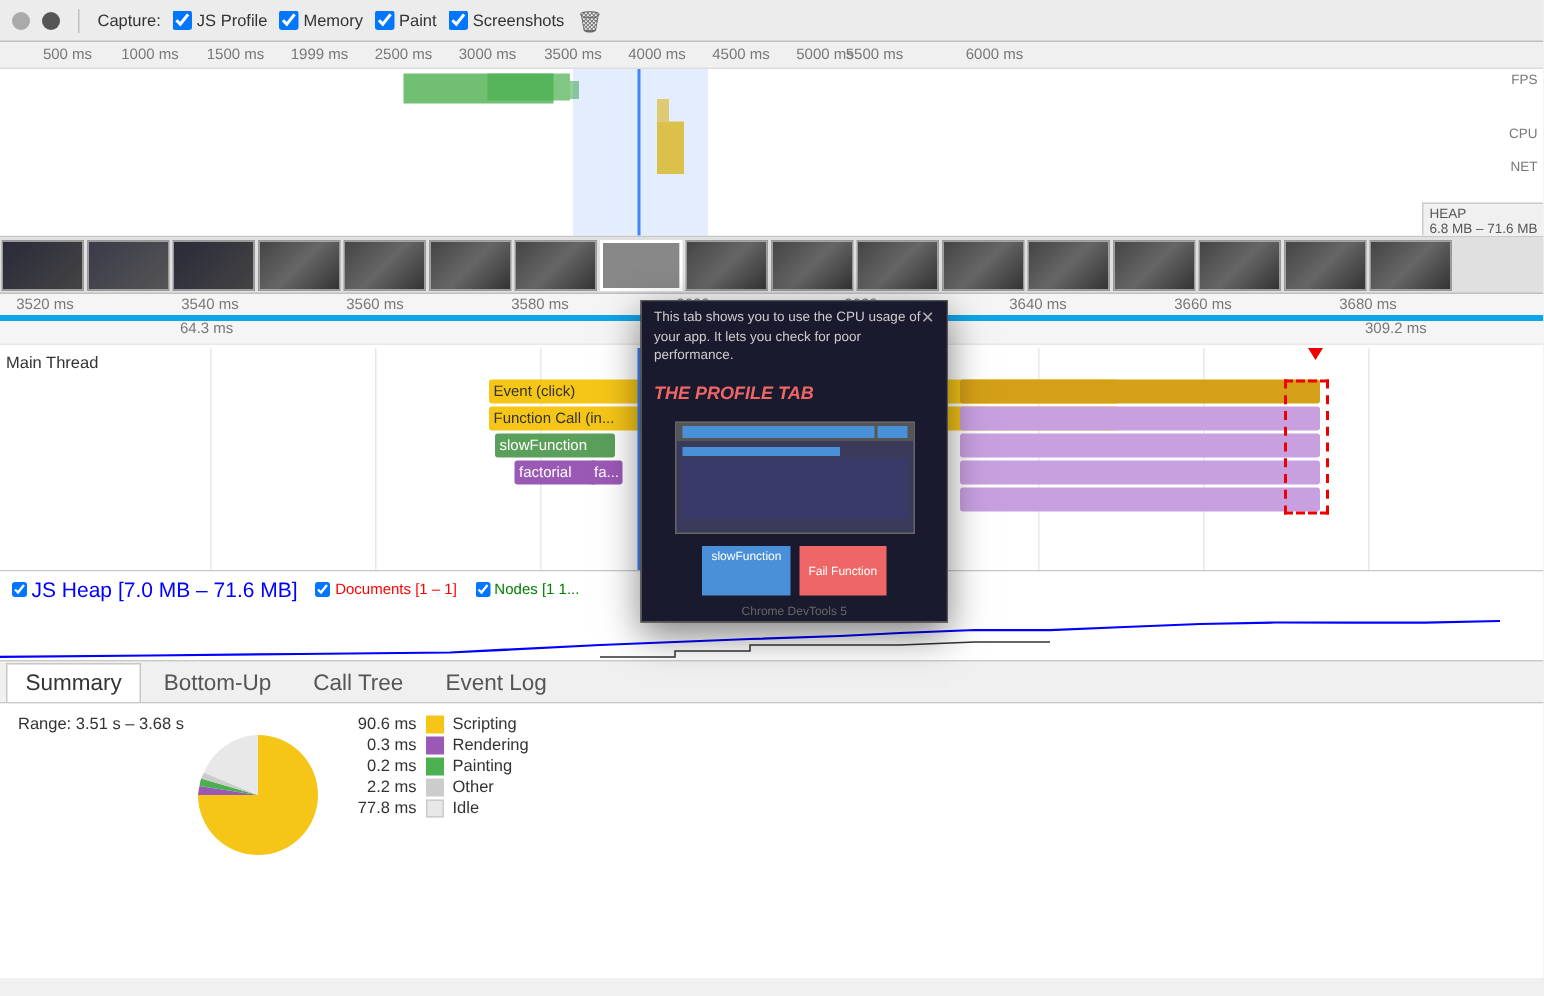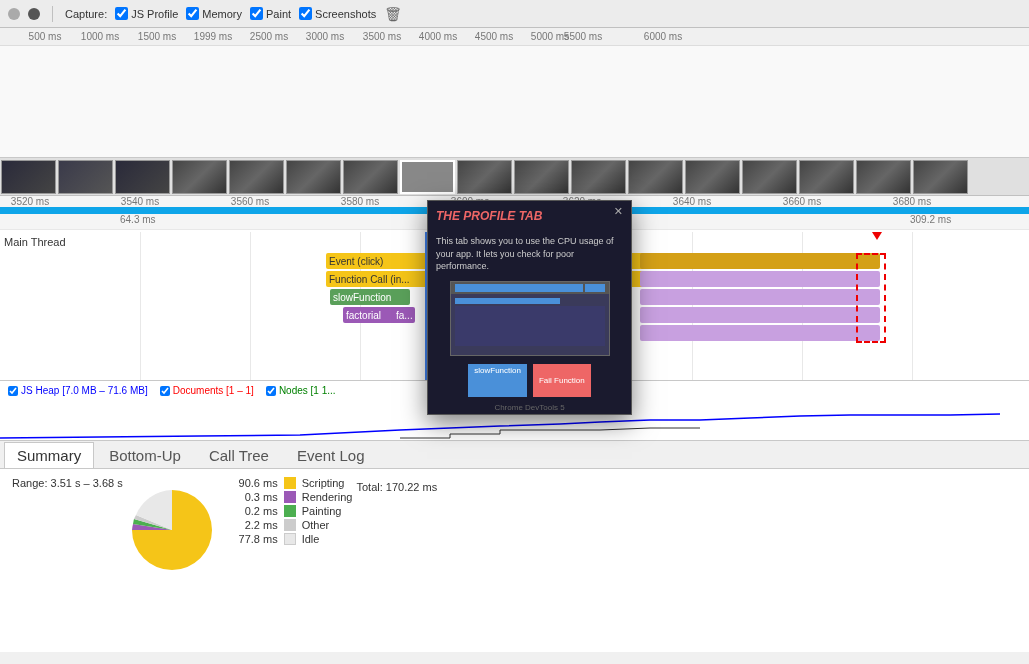--- a/index.html
+++ b/index.html
@@ -41,21 +41,21 @@
       flex-shrink: 0; margin: 1px; overflow: hidden; position: relative;
     }
     .screenshot-thumb-inner { width: 100%; height: 100%; background: linear-gradient(135deg, #444 0%, #666 50%, #333 100%); }
     .screenshot-thumb.highlight { border: 2px solid #fff; background: #888; }
 
     
     #detail-timeline {
       height: 200px; background: #fff; border-bottom: 1px solid #c8c8c8; position: relative; overflow: hidden;
     }
     .time-ruler-detail {
-      height: 18px; background: #f5f5f5; border-bottom: 7px solid #0ea5e9;
+      height: 18px; background: #f5f5f5; border-bottom: 4px solid #0ea5e9;
       position: relative; display: flex; align-items: center;
     }
     .time-label-detail {
       position: absolute; font-size: 10px; color: #777; transform: translateX(-50%);
     }
     
     .event-bar {
       position: absolute; height: 16px; border-radius: 2px; font-size: 10px;
       color: #fff; overflow: hidden; text-overflow: ellipsis; white-space: nowrap;
       padding: 1px 3px; display: flex; align-items: center;
@@ -163,20 +163,41 @@
     <span class="time-label" style="left:213px">1999 ms</span>
     <span class="time-label" style="left:269px">2500 ms</span>
     <span class="time-label" style="left:325px">3000 ms</span>
     <span class="time-label" style="left:382px">3500 ms</span>
     <span class="time-label" style="left:438px">4000 ms</span>
     <span class="time-label" style="left:494px">4500 ms</span>
     <span class="time-label" style="left:550px">5000 ms</span>
     <span class="time-label" style="left:583px">5500 ms</span>
     <span class="time-label" style="left:663px">6000 ms</span>
   </div>
+  <div class="overview-content" style="position:relative;">
+
+    <div style="position:absolute;left:269px;top:3px;width:100px;height:20px;background:#4caf50;opacity:0.8"></div>
+    <div style="position:absolute;left:325px;top:3px;width:55px;height:18px;background:#4caf50;opacity:0.7"></div>
+    <div style="position:absolute;left:380px;top:8px;width:6px;height:12px;background:#4caf50;opacity:0.6"></div>
+
+    <div style="position:absolute;left:438px;top:35px;width:18px;height:35px;background:#f5c518;opacity:0.9"></div>
+    <div style="position:absolute;left:438px;top:20px;width:8px;height:15px;background:#f5c518;opacity:0.7"></div>
+
+    <div class="overview-blue-line" style="left:425px"></div>
+
+    <div class="overview-selection" style="left:382px;width:90px"></div>
+
+    <div style="position:absolute;right:4px;top:2px;font-size:9px;color:#777">FPS</div>
+    <div style="position:absolute;right:4px;top:38px;font-size:9px;color:#777">CPU</div>
+    <div style="position:absolute;right:4px;top:60px;font-size:9px;color:#777">NET</div>
+
+    <div style="position:absolute;right:0;bottom:0;background:#f0f0f0;border-left:1px solid #ccc;border-top:1px solid #ccc;padding:1px 4px;font-size:9px;color:#555">
+      HEAP<br><span>6.8 MB – 71.6 MB</span>
+    </div>
+  </div>
 </div>
 
 <div id="screenshots-strip">
   <div class="screenshot-thumb">
       <div class="screenshot-thumb-inner" style="background:linear-gradient(135deg,#2a2a3a,#444)"></div>
     </div>
   <div class="screenshot-thumb">
       <div class="screenshot-thumb-inner" style="background:linear-gradient(135deg,#3a3a4a,#555)"></div>
     </div>
   <div class="screenshot-thumb">
@@ -277,21 +298,21 @@
   <div class="red-marker" style="left:872px;top:36px"></div>
 
   <div style="position:absolute;left:856px;top:57px;width:30px;height:90px;border:2px dashed #e00;background:transparent;z-index:4"></div>
 </div>
 
 <div id="memory-area" style="height:60px;background:#fff;border-bottom:1px solid #c8c8c8;position:relative;overflow:hidden;">
 
   <div style="display:flex;align-items:center;gap:12px;padding:4px 8px">
     <label style="display:flex;align-items:center;gap:3px;font-size:10px">
       <input type="checkbox" checked="" style="width: 10px; height: 10px;">
-      <span style="color:blue;font-size:10px">JS Heap [7.0 MB – 71.6 MB]</span>
+      <span style="color:blue;font-size:14px">JS Heap [7.0 MB – 71.6 MB]</span>
     </label>
     <label style="display:flex;align-items:center;gap:3px;font-size:10px">
       <input type="checkbox" checked="" style="width: 10px; height: 10px;">
       <span style="color:red;font-size:10px">Documents [1 – 1]</span>
     </label>
     <label style="display:flex;align-items:center;gap:3px;font-size:10px">
       <input type="checkbox" checked="" style="width: 10px; height: 10px;">
       <span style="color:green;font-size:10px">Nodes [1 1...</span>
     </label>
   </div>
@@ -351,28 +372,27 @@
         <span class="legend-color" style="background:#cccccc"></span>
         <span>Other</span>
       </div>
       <div class="legend-row">
         <span class="legend-value">77.8 ms</span>
         <span class="legend-color" style="background:#e8e8e8;border:1px solid #ccc"></span>
         <span>Idle</span>
       </div>
     </div>
   </div>
-  <div class="total-text">Total: 170.22 ms</div>
 </div>
 
 <div id="popup-overlay">
   <div class="popup-img-area">
     <div style="position:absolute;top:4px;right:8px;color:#aaa;cursor:pointer;font-size:11px">✕</div>
+    <div style="padding:4px 8px;color:#ccc;font-size:9px;line-height:1.4;width:100%">This tab shows you to use the CPU usage of your app. It lets you check for poor performance.</div>
     <div style="width:100%;background:#1a1a2e;padding:8px;color:#e66;font-size:12px;font-weight:bold;font-style:italic">THE PROFILE TAB</div>
-    <div style="padding:4px 8px;color:#ccc;font-size:9px;line-height:1.4;width:100%">This tab shows you to use the CPU usage of your app. It lets you check for poor performance.</div>
 
     <div style="width:160px;height:85px;background:#3a3a5a;border:1px solid #666;margin:4px;position:relative">
       <div style="background:#555;height:12px;display:flex;gap:2px;padding:2px 4px">
         <div style="background:#4a90d9;flex:1;height:8px"></div>
         <div style="background:#4a90d9;width:20px;height:8px"></div>
       </div>
       <div style="padding:4px;font-size:8px;color:#aaa">
         <div style="background:#4a90d9;height:6px;margin-bottom:2px;width:70%"></div>
         <div style="background:#3a3a6a;height:40px"></div>
       </div>

